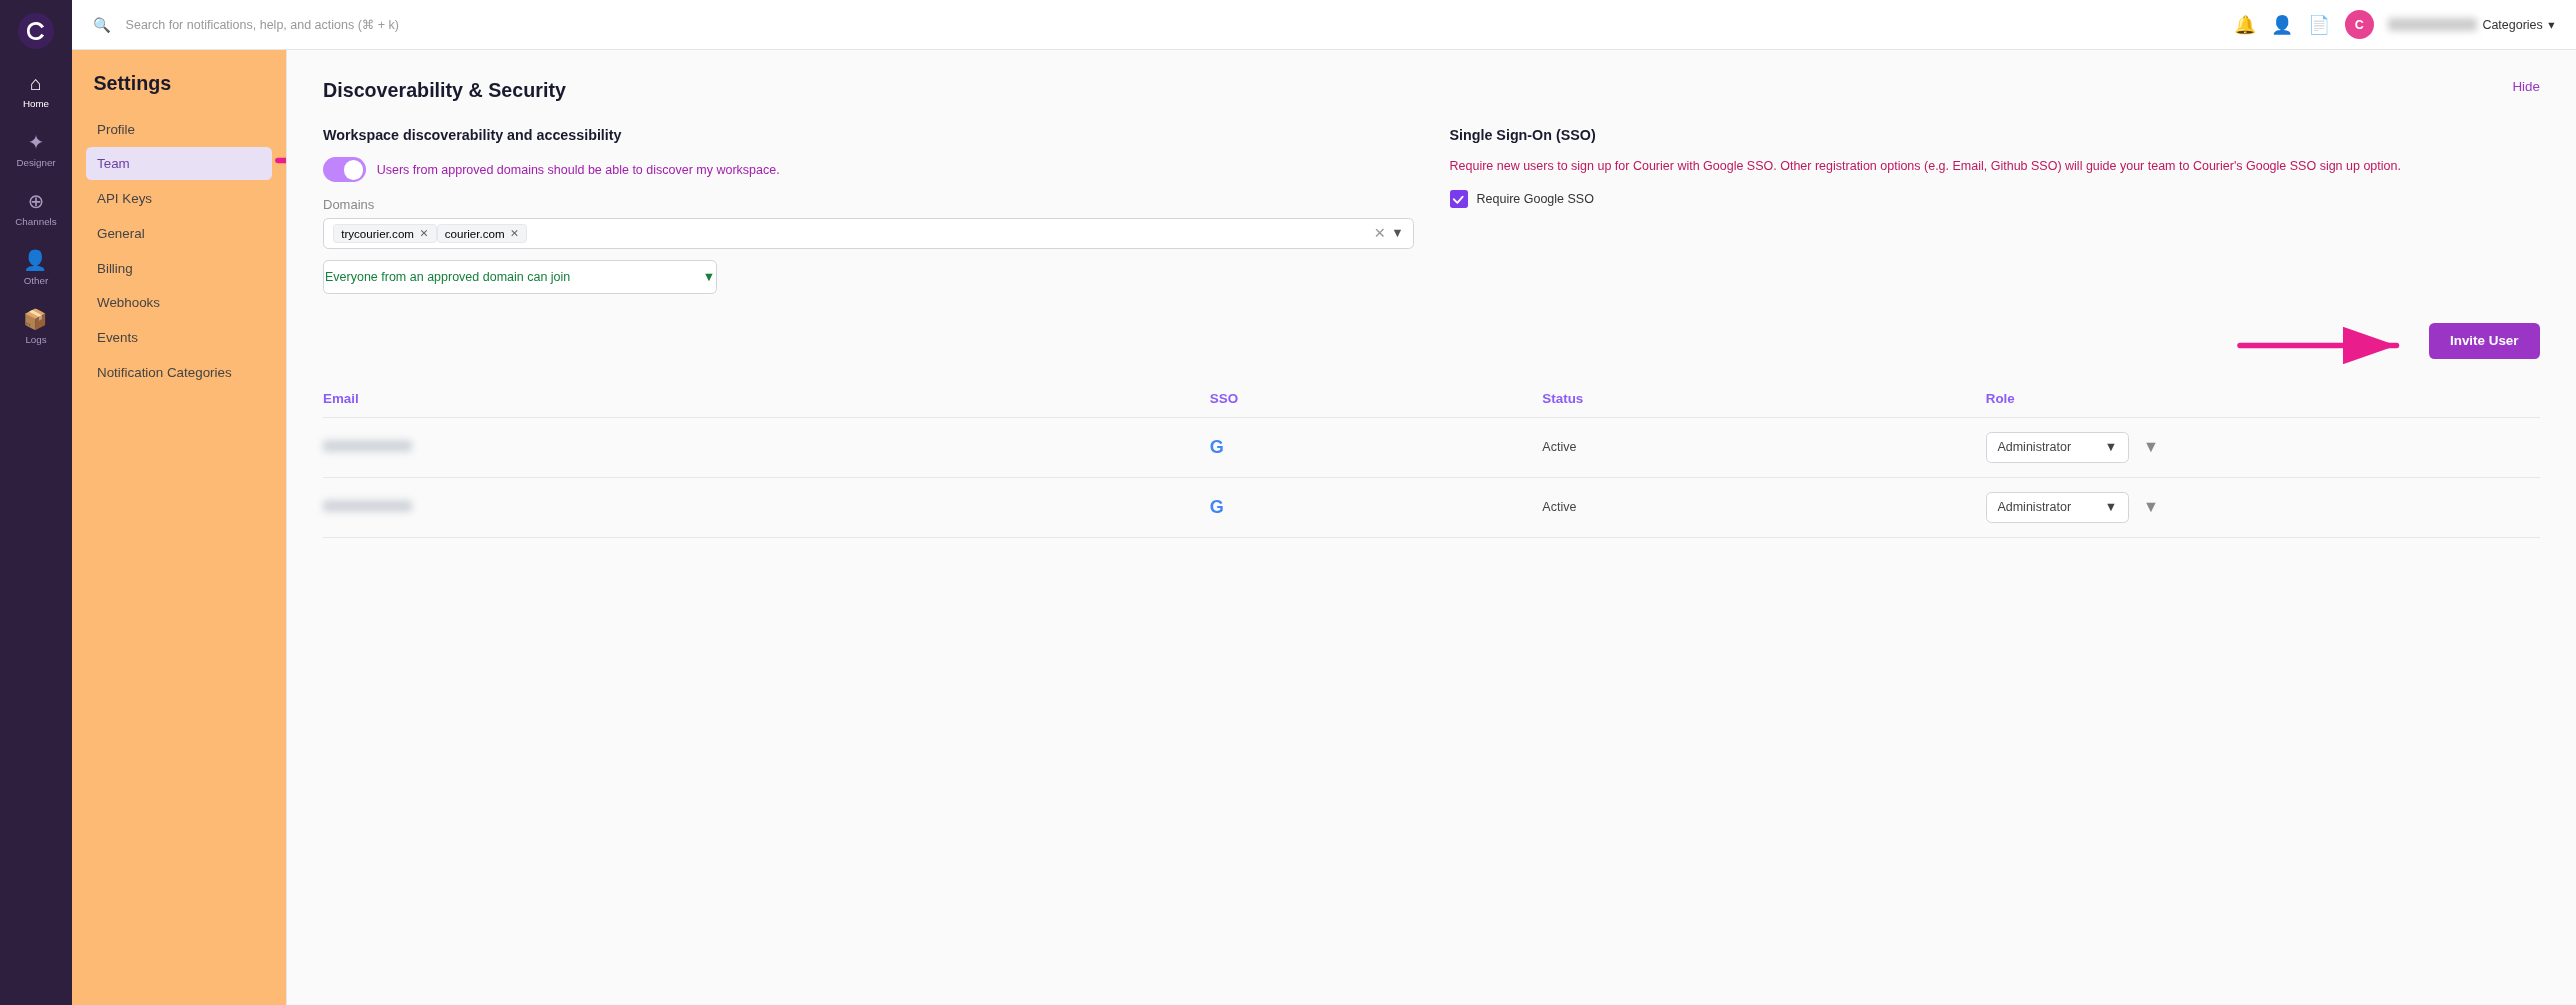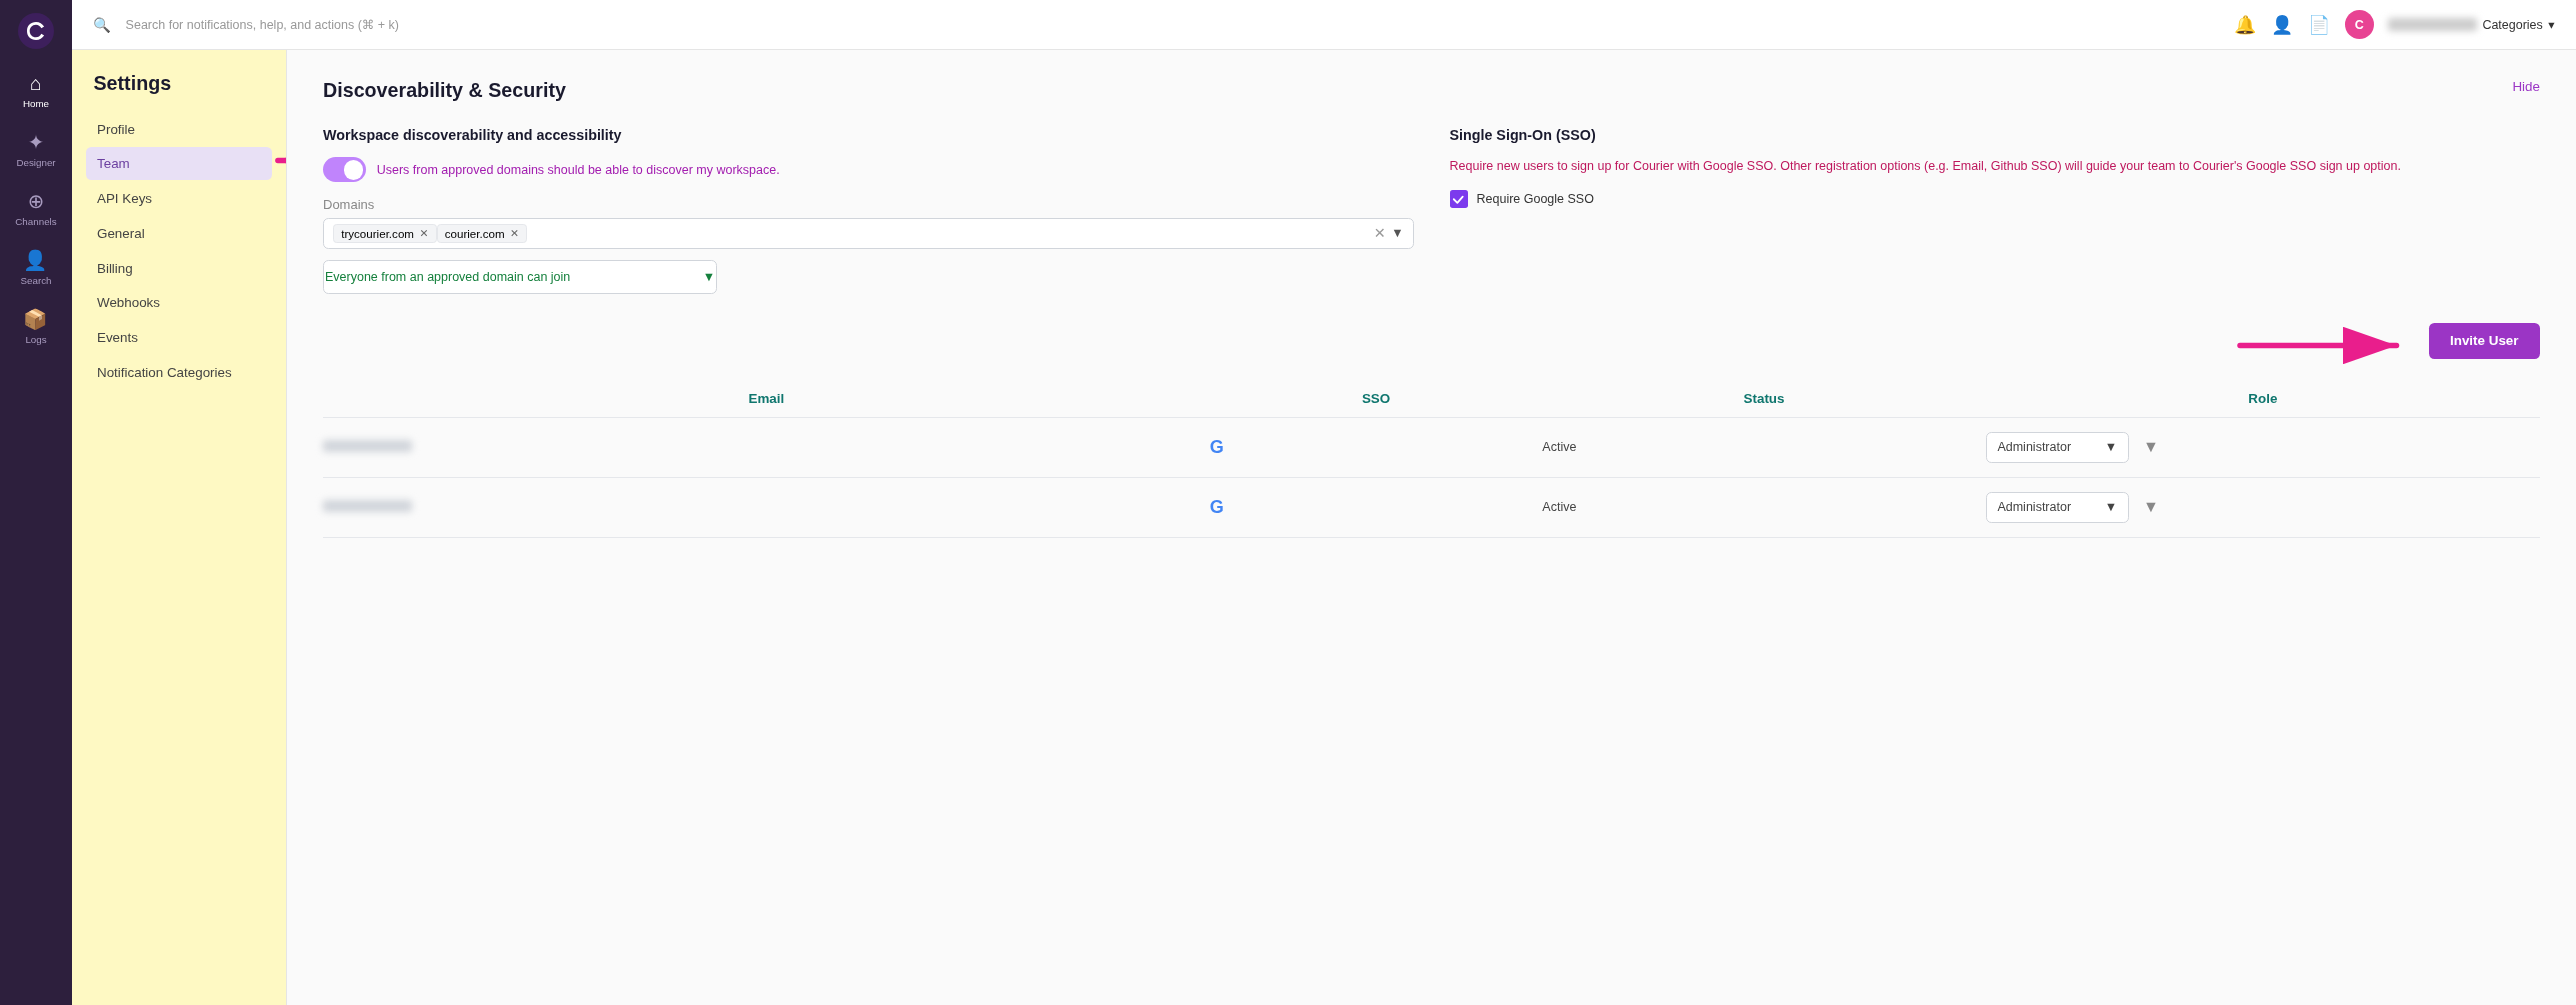--- a/index.html
+++ b/index.html
@@ -112,21 +112,21 @@
     
     .content-area {
       display: flex;
       flex: 1;
       overflow: hidden;
     }
 
     
     .settings-nav {
       width: 215px;
-      background: #fef9c3;
+      background: #fdba74;
       border-right: 0.9px solid #e5e5e5;
       padding: 21.5px 14.3px;
       flex-shrink: 0;
       overflow-y: auto;
     }
     .settings-nav h2 {
       font-size: 19.7px;
       font-weight: 700;
       color: #1a1a2e;
       margin-bottom: 18px;
@@ -311,25 +311,25 @@
       border-radius: 5.4px;
       padding: 10.7px 21.5px;
       font-size: 13.4px;
       font-weight: 600;
       cursor: pointer;
     }
 
     
     .user-table { width: 100%; border-collapse: collapse; }
     .user-table th {
-      text-align: center;
+      text-align: left;
       padding: 10.7px 0;
       font-size: 13.4px;
       font-weight: 700;
-      color: #0f766e;
+      color: #8b5cf6;
       border-bottom: 1.8px solid #e5e7eb;
     }
     .user-table td {
       padding: 14.3px 0;
       border-bottom: 0.9px solid #e5e7eb;
       font-size: 12.5px;
       color: #444;
       vertical-align: middle;
     }
     .email-cell {
@@ -391,21 +391,21 @@
   <div class="sidebar-item">
     <span class="icon">✦</span>
     <span>Designer</span>
   </div>
   <div class="sidebar-item">
     <span class="icon">⊕</span>
     <span>Channels</span>
   </div>
   <div class="sidebar-item">
     <span class="icon">👤</span>
-    <span>Search</span>
+    <span>Other</span>
   </div>
   <div class="sidebar-item">
     <span class="icon">📦</span>
     <span>Logs</span>
   </div>
 </div>
 
 <div class="main-container">
 
   <div class="topbar">

